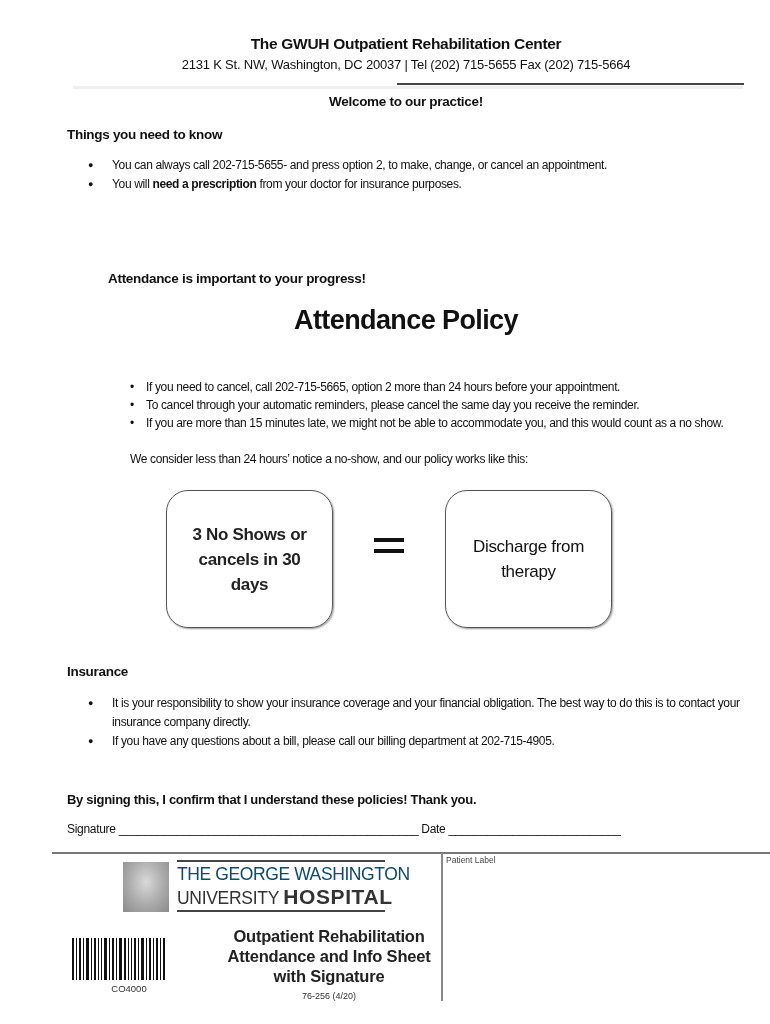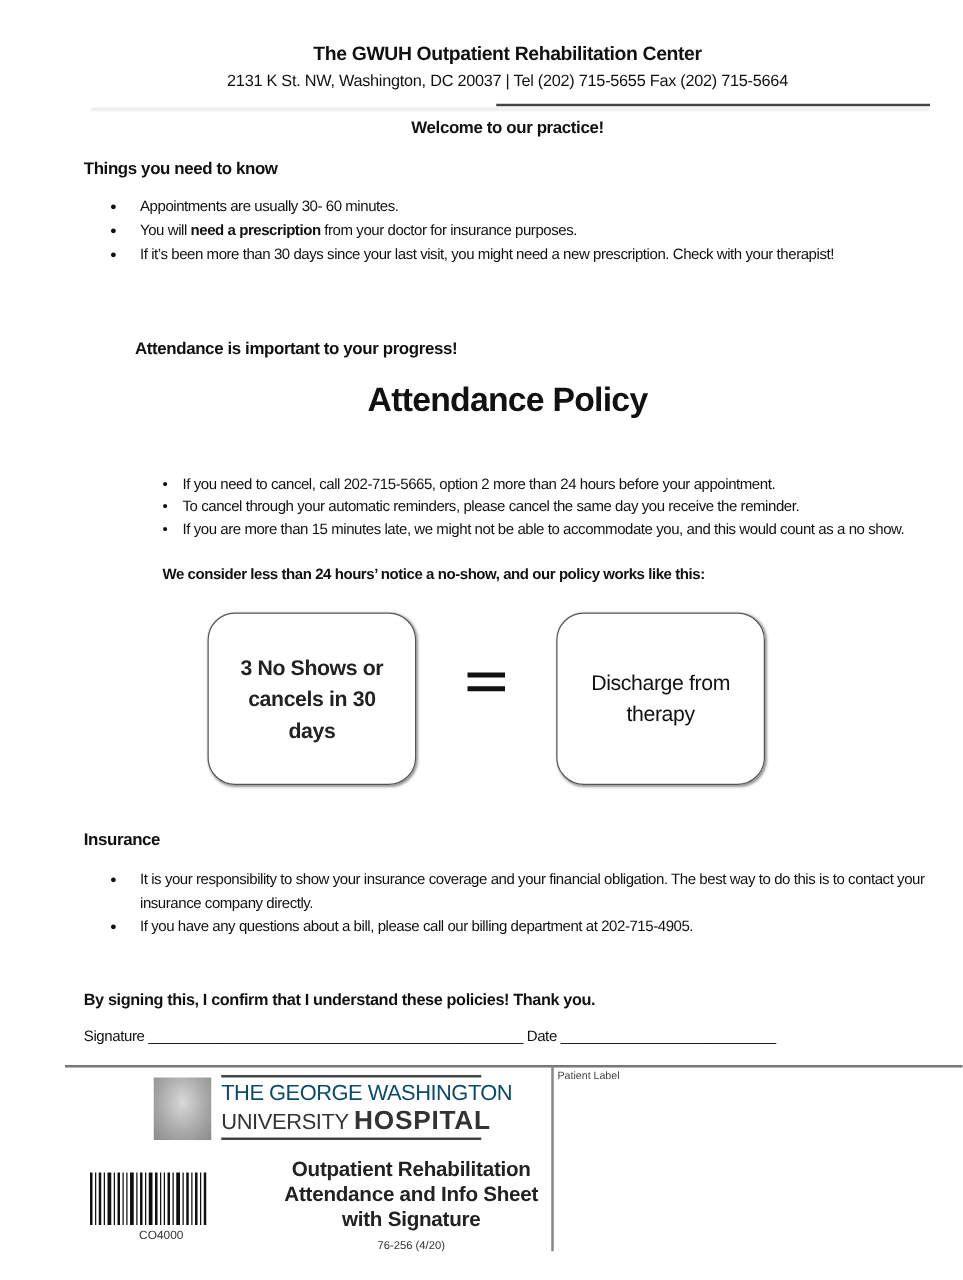--- a/index.html
+++ b/index.html
@@ -13,21 +13,21 @@
     .rule-dark { top: 83px; left: 397px; width: 347px; height: 1.5px; background: #444; }
     .welcome { top: 94px; left: 0; width: 812px; text-align: center; font-size: 13.5px; font-weight: bold; letter-spacing: -0.3px; }
     .h-sec { font-size: 13.5px; font-weight: bold; letter-spacing: -0.3px; left: 67px; }
     ul.b1 { list-style: none; margin: 0; padding: 0; position: absolute; left: 88px; width: 640px; font-size: 12px; letter-spacing: -0.35px; line-height: 19px; }
     ul.b1 li { position: relative; padding-left: 24px; }
     ul.b1 li::before { content: "\25CF"; position: absolute; left: 0; top: 0; font-size: 9px; }
     ul.b2 { list-style: none; margin: 16px; padding: 0; position: absolute; left: 114px; width: 600px; font-size: 12px; letter-spacing: -0.35px; line-height: 18px; }
     ul.b2 li { position: relative; padding-left: 16px; }
     ul.b2 li::before { content: "\2022"; position: absolute; left: 0; top: 0; }
     .policy-title { top: 305px; left: 0; width: 812px; text-align: center; font-size: 27px; font-weight: bold; letter-spacing: -0.6px; }
-    .consider { top: 452px; left: 130px; font-size: 12px; font-weight: bold; letter-spacing: -0.35px; }
+    .consider { top: 452px; left: 130px; font-size: 12px; font-weight: normal; letter-spacing: -0.35px; }
     .box { border: 1.5px solid #555; border-radius: 22px; box-shadow: 1px 1px 2px #999; display: flex; align-items: center; justify-content: center; text-align: center; }
     .box1 { top: 490px; left: 166px; width: 165px; height: 136px; font-size: 17px; font-weight: bold; line-height: 25px; color: #222; }
     .box2 { top: 490px; left: 445px; width: 165px; height: 136px; font-size: 17px; line-height: 25px; color: #111; }
     .equals { top: 538px; left: 374px; width: 30px; }
     .equals div { height: 4px; background: #111; margin-bottom: 7px; }
     .confirm { top: 792px; left: 67px; font-size: 13px; font-weight: bold; letter-spacing: -0.3px; }
     .sigline { top: 822px; left: 67px; font-size: 12px; letter-spacing: -0.3px; white-space: pre; }
     .footer-rule { top: 852px; left: 52px; width: 723px; height: 1.5px; background: #777; }
     .footer-vert { top: 853px; left: 441px; width: 1.5px; height: 148px; background: #888; }
     .patient-label { top: 855px; left: 446px; font-size: 8.5px; color: #444; }
@@ -48,23 +48,22 @@
 
 <div class="abs hdr-title narrow">The GWUH Outpatient Rehabilitation Center</div>
 <div class="abs hdr-addr narrow">2131 K St. NW, Washington, DC 20037 | Tel (202) 715-5655 Fax (202) 715-5664</div>
 <div class="abs rule-faint"></div>
 <div class="abs rule-dark"></div>
 
 <div class="abs welcome narrow">Welcome to our practice!</div>
 
 <div class="abs h-sec narrow" style="top:127px;">Things you need to know</div>
 <ul class="b1 narrow" style="top:156px;">
-  <li><span>Appointments are usually 30- 60 minutes.</span></li>
+  <li><span>You can always call 202-715-5655- and press option 2, to make, change, or cancel an appointment.</span></li>
   <li><span>You will </span><b>need a prescription</b><span> from your doctor for insurance purposes.</span></li>
-  <li><span>If it’s been more than 30 days since your last visit, you might need a new prescription.  Check with your therapist!</span></li>
 </ul>
 
 <div class="abs h-sec narrow" style="top:271px;margin-left:41px;">Attendance is important to your progress!</div>
 <div class="abs policy-title narrow">Attendance Policy</div>
 <ul class="b2 narrow" style="top:362px;">
   <li>If you need to cancel, call 202-715-5665, option 2 more than 24 hours before your appointment.</li>
   <li>To cancel through your automatic reminders, please cancel the same day you receive the reminder.</li>
   <li>If you are more than 15 minutes late, we might not be able to accommodate you, and this would count as a no show.</li>
 </ul>
 <div class="abs consider narrow">We consider less than 24 hours’ notice a no-show, and our policy works like this:</div>

